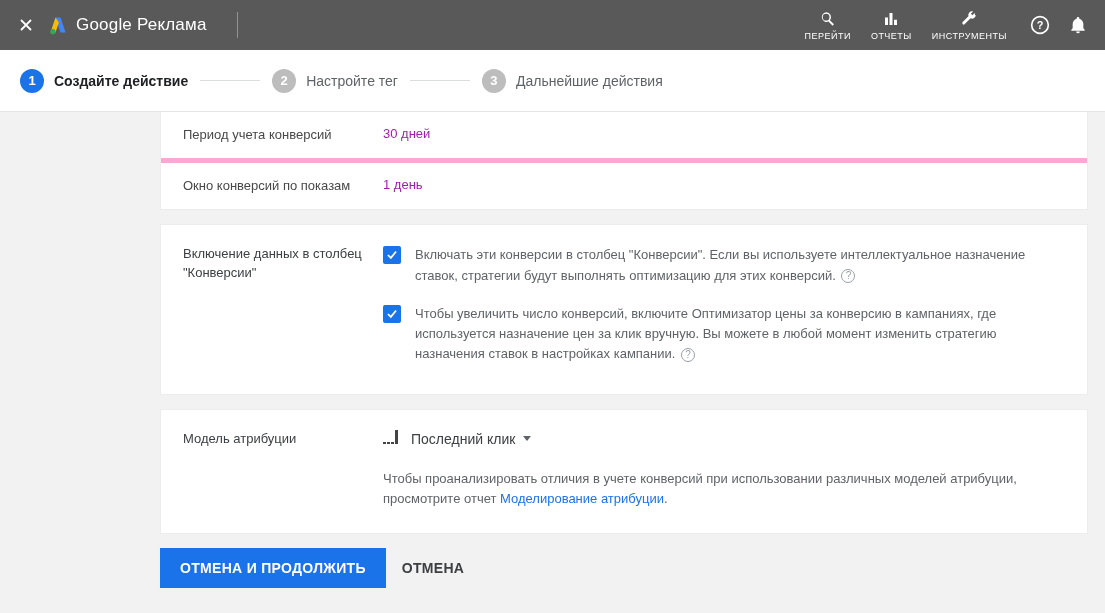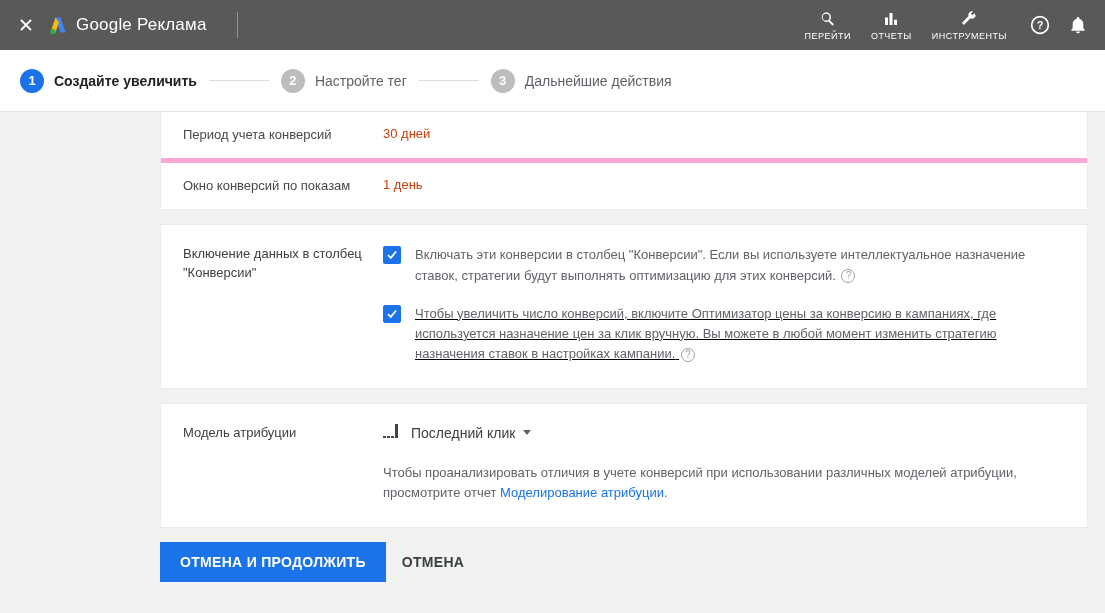--- a/index.html
+++ b/index.html
@@ -30,28 +30,28 @@
   .step-line { height:1px; width:60px; background:#dadce0; margin:0 12px; }
 
   
   .content { padding: 0; }
   .card { background:#fff; margin: 0 0 14px 160px; width: 928px; border:1px solid #ececec; }
   .card-top { margin-top: 0; border-top:0; }
 
   .row { display:flex; padding: 14px 22px; border-top:5px solid #f9a8d4; }
   .row:first-child { border-top:0; }
   .row .label { width: 200px; font-size: 13px; color:#484848; line-height:1.4; }
-  .row .value { font-size: 13px; color:#c2410c; }
+  .row .value { font-size: 13px; color:#a21caf; }
 
   .section-body { display:flex; padding: 20px 22px 24px; }
   .section-body .label { width: 200px; font-size: 13px; color:#3c4043; line-height:1.4; }
   .section-body .content-col { flex:1; }
 
   .check-line { display:flex; gap: 14px; margin-bottom: 18px; }
-  .check-line:last-child { margin-bottom:0;text-decoration:underline; }
+  .check-line:last-child { margin-bottom:6px; }
   .checkbox { width:18px; height:18px; border-radius:2px; background:#1a73e8; flex:0 0 18px; display:flex; align-items:center; justify-content:center; cursor:pointer; margin-top:1px; }
   .checkbox svg { width:14px; height:14px; stroke:#fff; stroke-width:3; fill:none; }
   .check-text { font-size:13px; color:#5f6368; line-height:1.55; }
   .help { display:inline-flex; width:14px; height:14px; border:1px solid #9aa0a6; border-radius:50%; font-size:10px; align-items:center; justify-content:center; color:#9aa0a6; cursor:pointer; margin-left:2px; vertical-align:middle; }
 
   .attr-hint { font-size:13px; color:#5f6368; margin-bottom:20px; }
   .dropdown { display:inline-flex; align-items:center; gap:8px; font-size:14px; color:#3c4043; cursor:pointer; margin-bottom:22px; }
   .dropdown .icon { display:inline-block; }
   .dropdown .caret { width:0; height:0; border-left:4px solid transparent; border-right:4px solid transparent; border-top:5px solid #5f6368; }
   .attr-footer { font-size:13px; color:#5f6368; line-height:1.55; }
@@ -111,21 +111,21 @@
   <div class="icon-btn">
     <svg viewBox="0 0 24 24">
         <path d="M12 22a2.2 2.2 0 002.2-2.2H9.8A2.2 2.2 0 0012 22zm6.4-6V11c0-3.1-1.9-5.7-4.8-6.4V4a1.6 1.6 0 10-3.2 0v.6C7.5 5.3 5.6 7.9 5.6 11v5L4 17.6V19h16v-1.4L18.4 16z"></path>
       </svg>
   </div>
 </div>
 
 <div class="stepper">
   <div class="step active">
     <div class="circle">1</div>
-    <div class="label">Создайте увеличить</div>
+    <div class="label">Создайте действие</div>
   </div>
   <div class="step-line"></div>
   <div class="step inactive">
     <div class="circle">2</div>
     <div class="label">Настройте тег</div>
   </div>
   <div class="step-line"></div>
   <div class="step inactive">
     <div class="circle">3</div>
     <div class="label">Дальнейшие действия</div>

